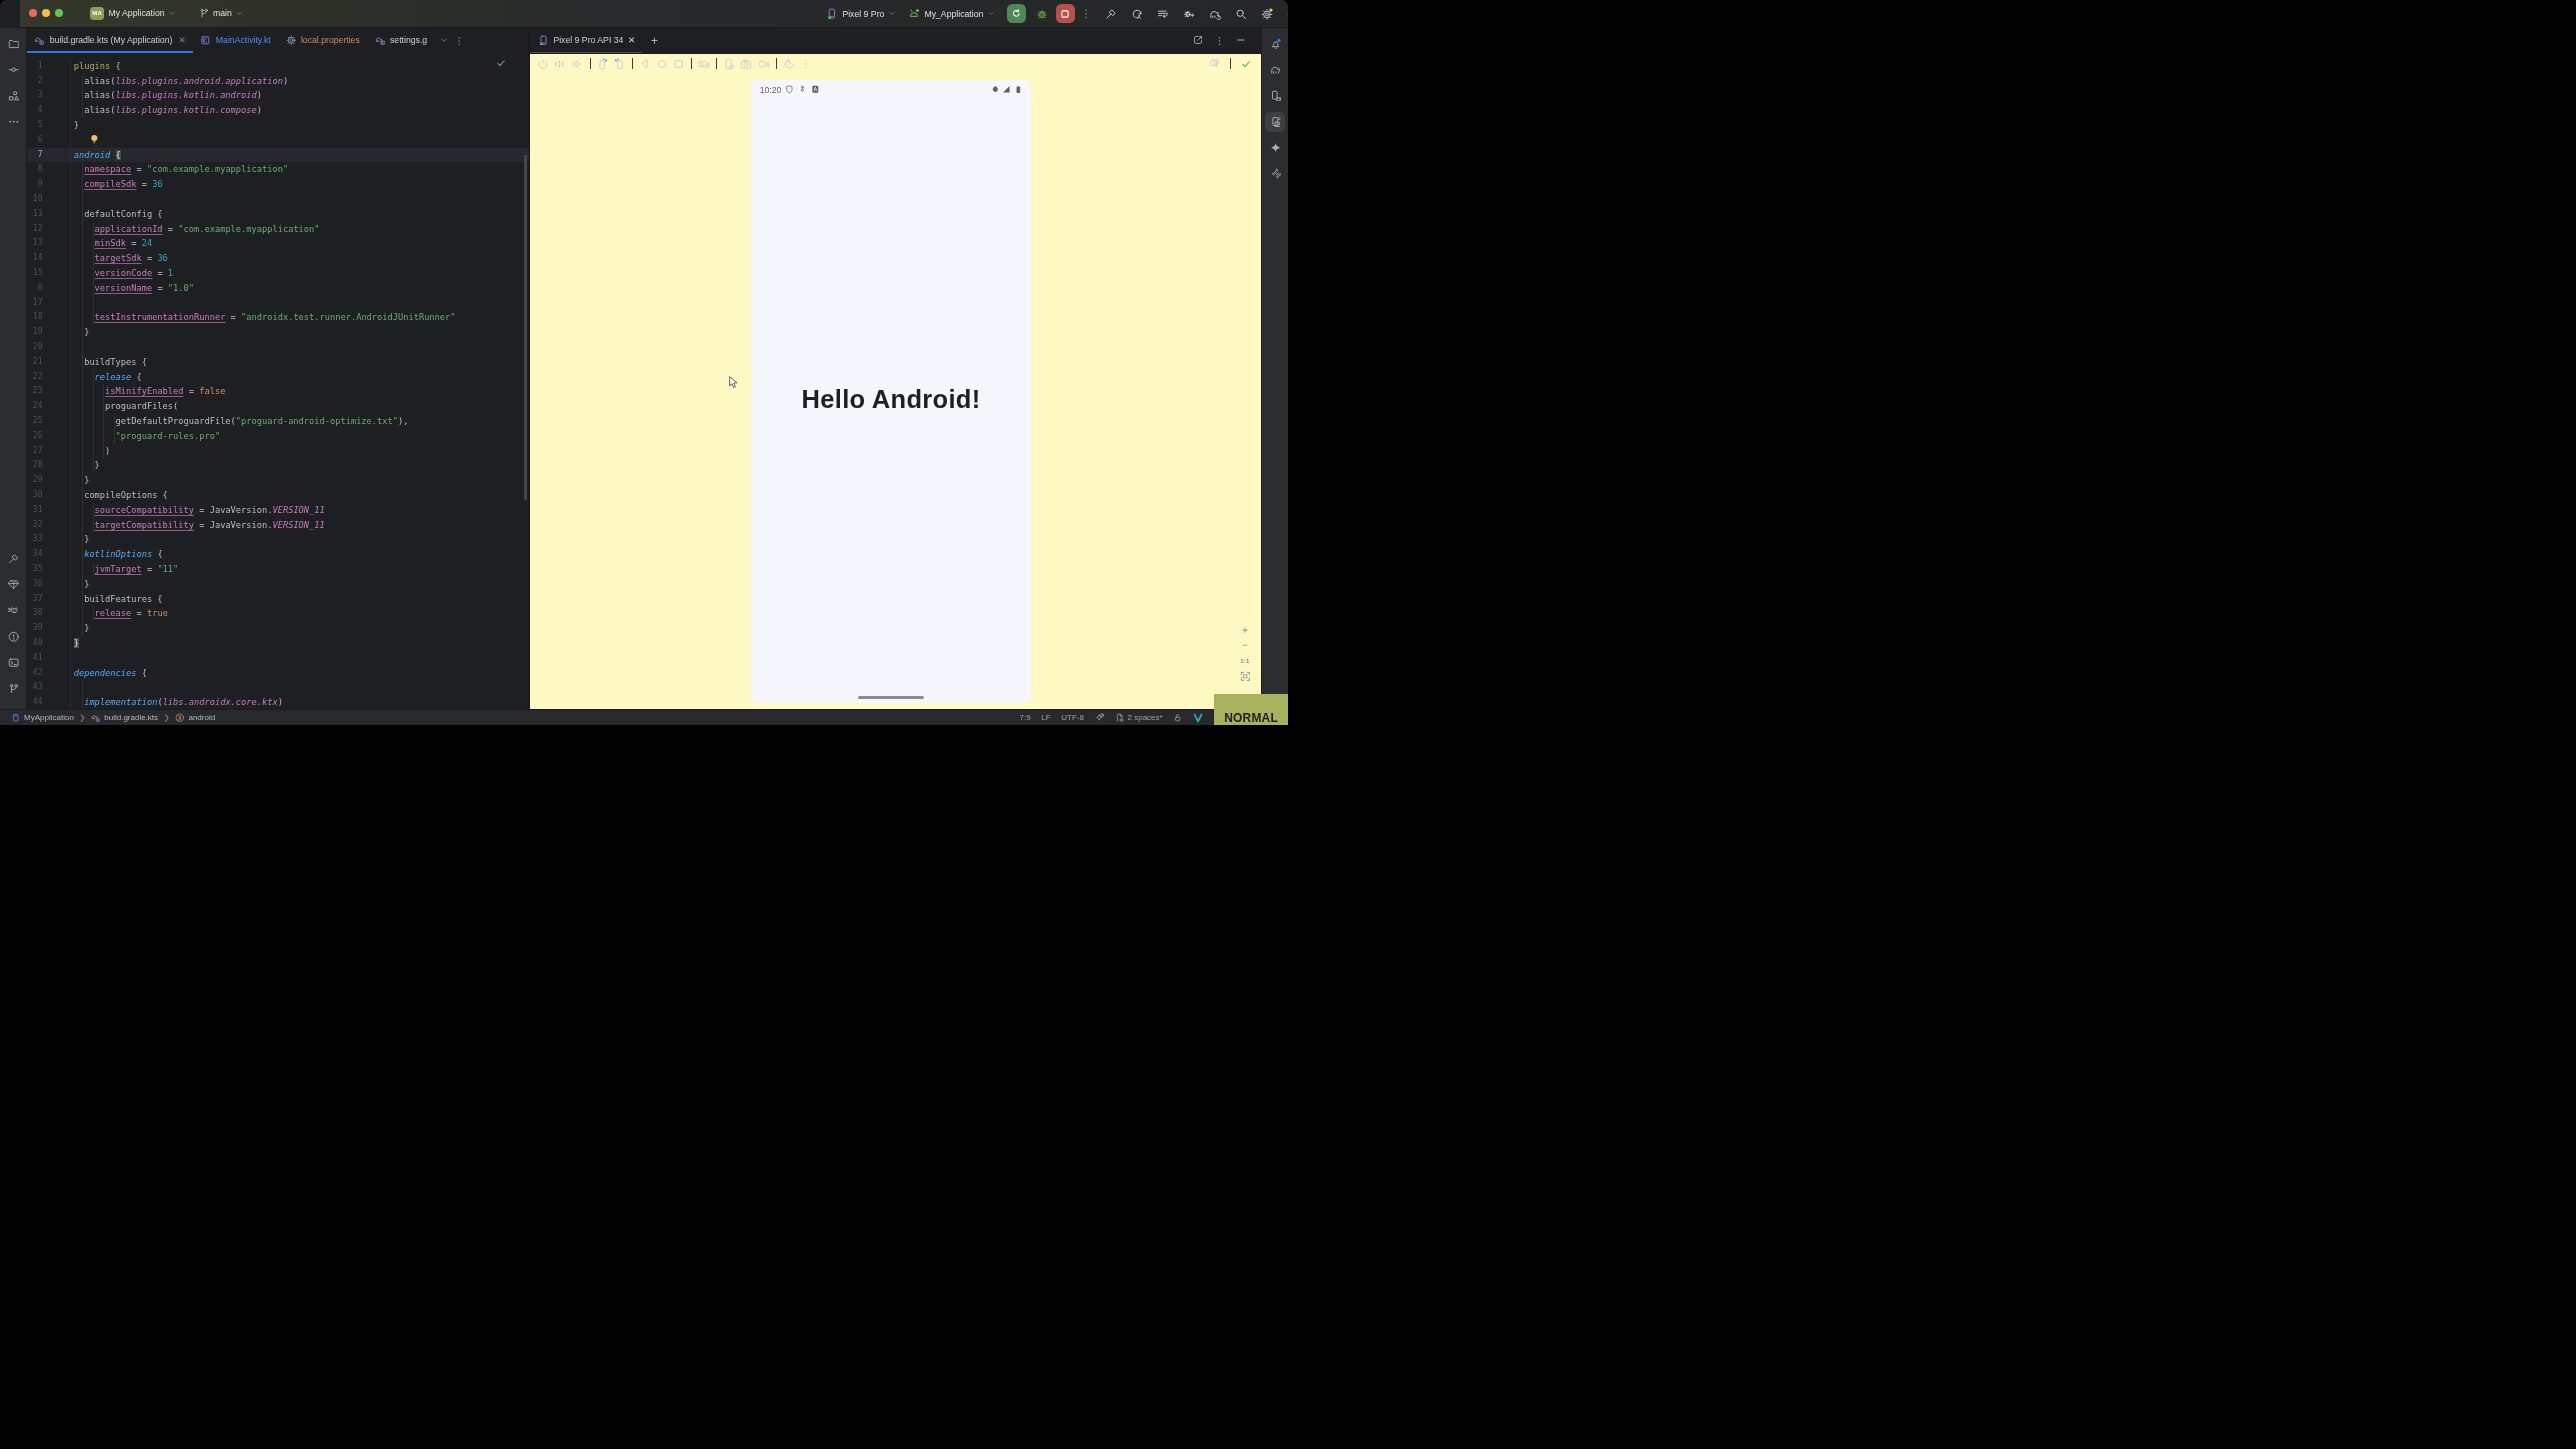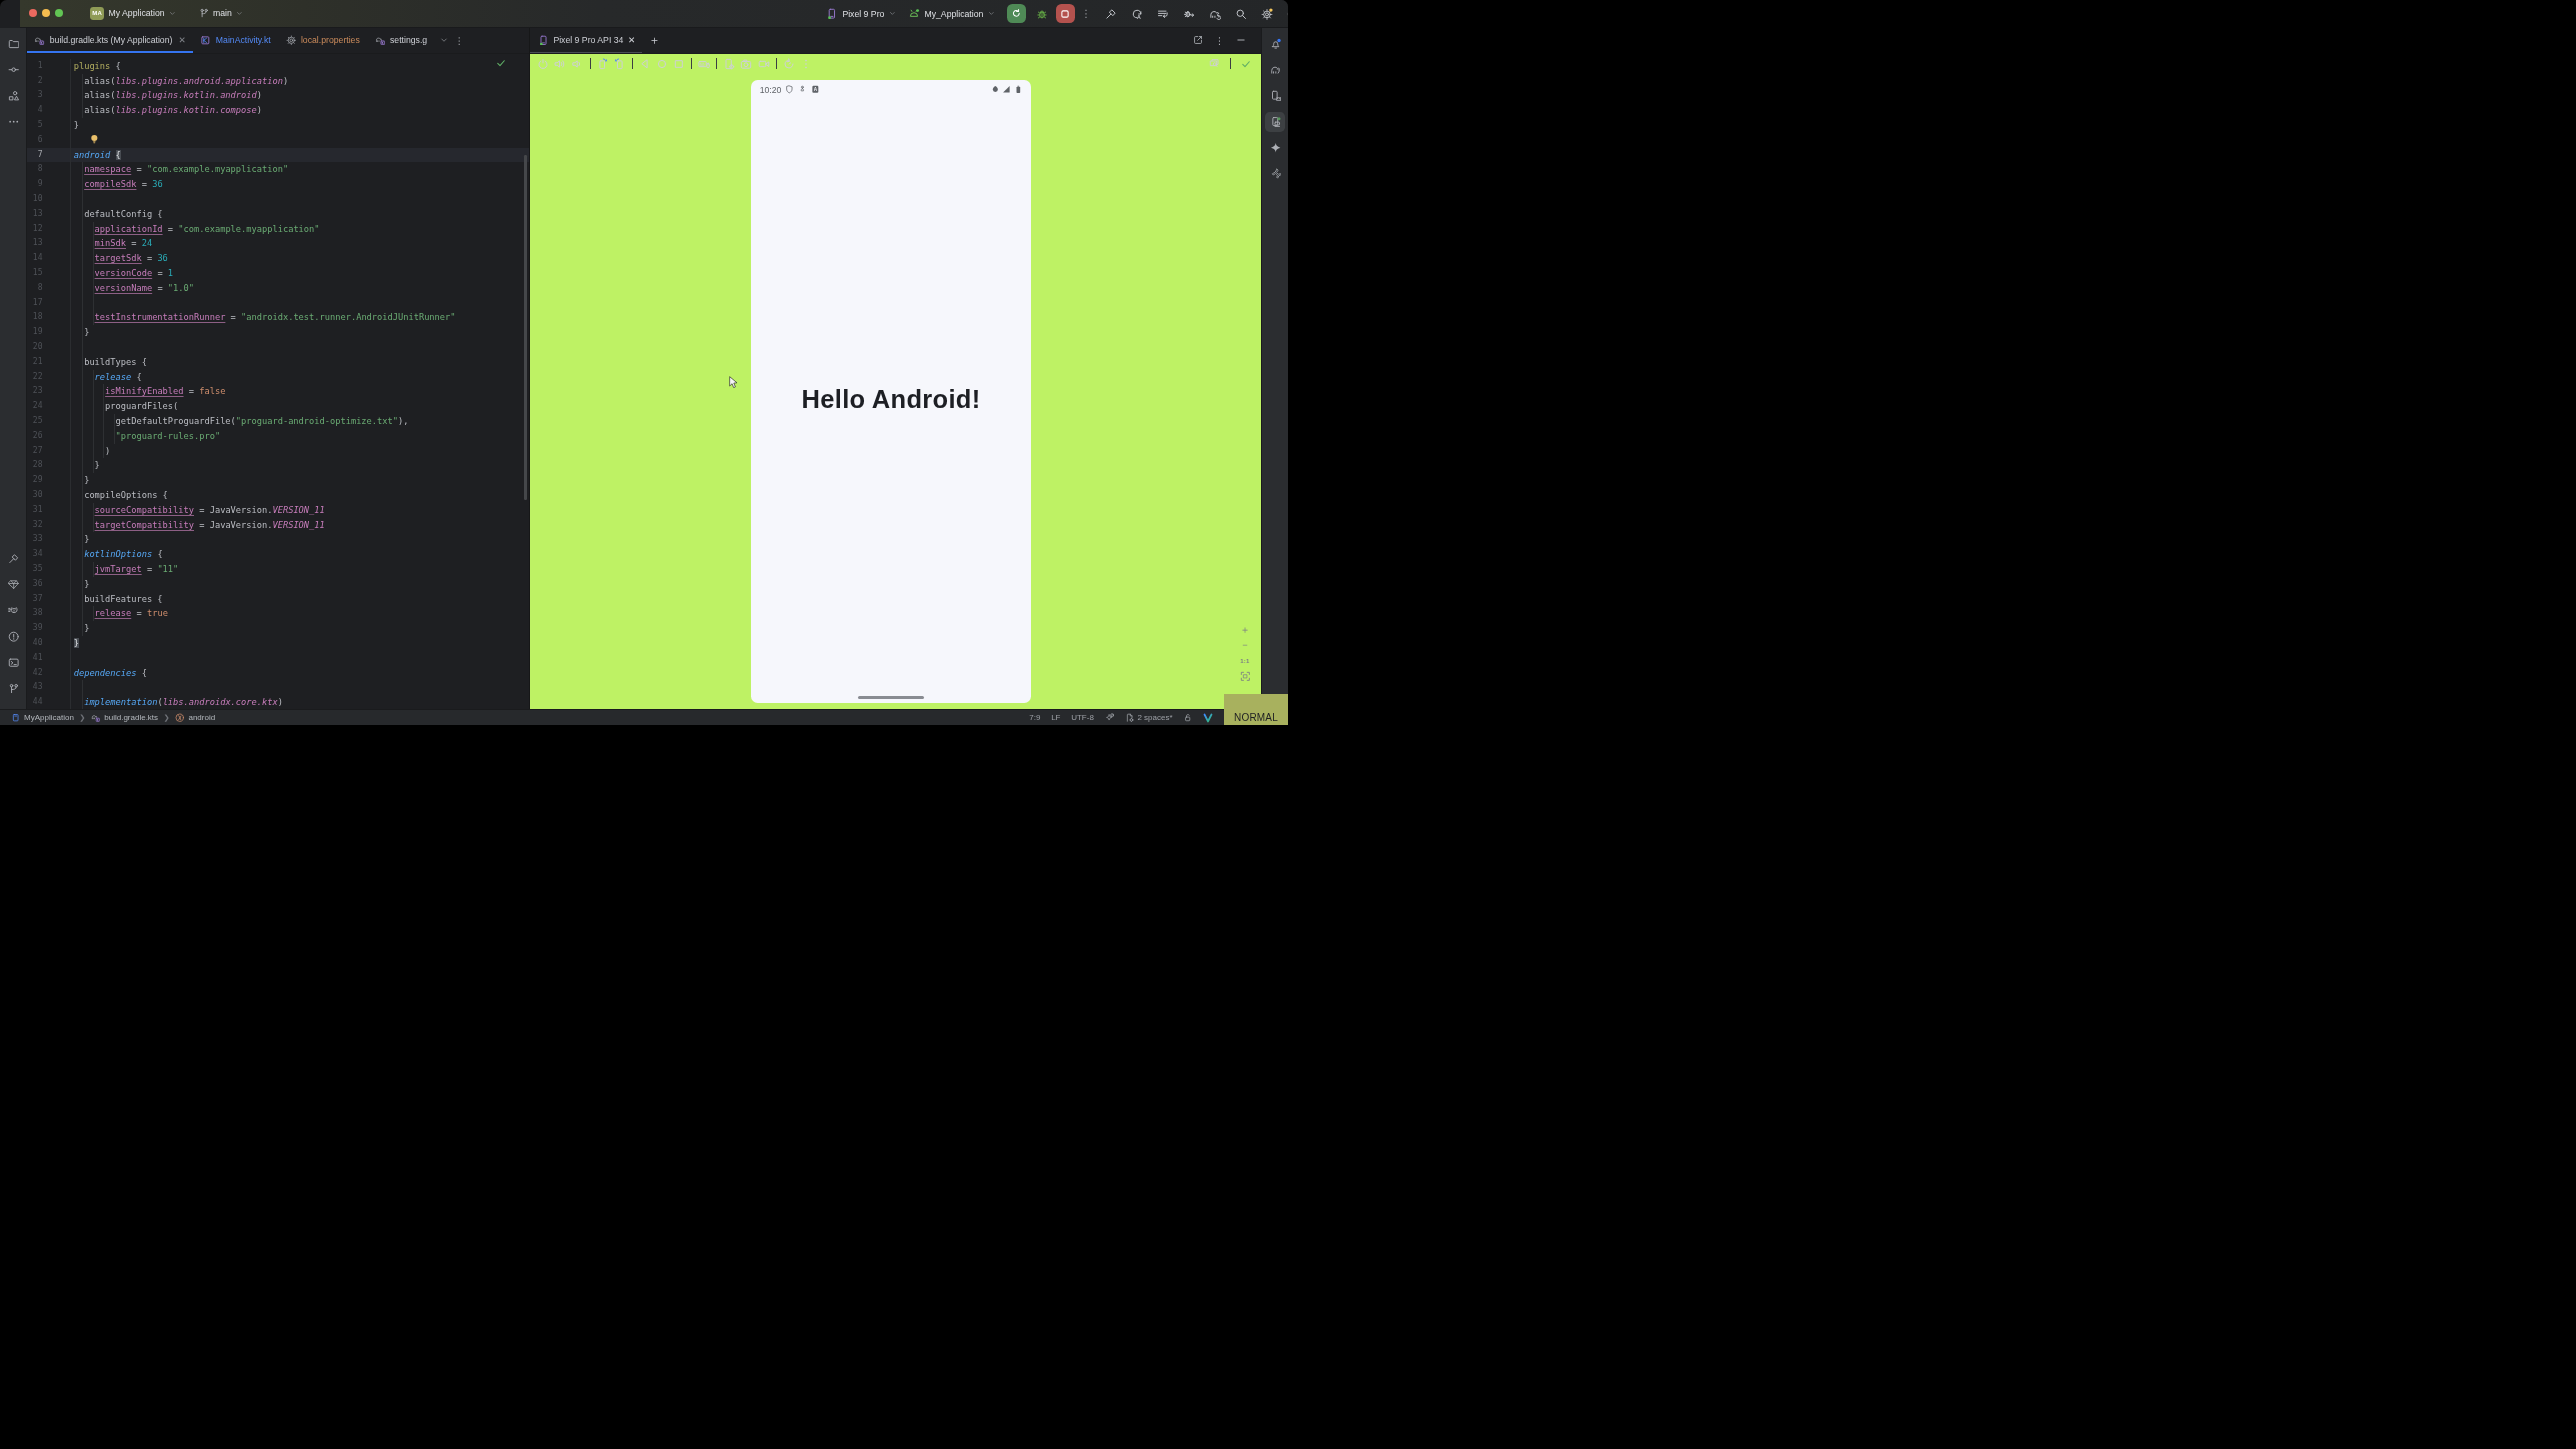--- a/index.html
+++ b/index.html
@@ -59,21 +59,21 @@
   .codetext{padding-left:2.7px;}
   .guide{position:absolute;top:0;bottom:0;width:0.7px;background:#2e3033;}
   .p{color:#bcbec4;} .y{color:#b3ae60;} .b{color:#56a8f5;font-style:italic;}
   .pk{color:#c77dbb;text-decoration:underline;text-underline-offset:2px;text-decoration-color:#8d5f85;}
   .pi{color:#c77dbb;font-style:italic;} .s{color:#6aab73;} .n{color:#2aacb8;} .k{color:#cf8e6d;}
   .m{background:#484c52;color:#e3e5e8;}
   .bulb{display:inline-flex;width:8.7px;height:10px;vertical-align:-1.3px;margin-left:16px;}
   .inspect{position:absolute;right:23px;top:30px;width:10px;height:10px;color:#5fad65;}
   .scrollthumb{position:absolute;right:2px;top:127px;width:2.7px;height:345px;background:#45474a;border-radius:1.3px;}
   
-  .rpanel{position:absolute;left:529px;top:0;width:732px;height:100%;background:#bef264;
+  .rpanel{position:absolute;left:529px;top:0;width:732px;height:100%;background:#fef9c3;
     border-left:0.7px solid #161718;box-sizing:border-box;}
   .rp-tabbar{height:26px;border-bottom:0.7px solid #1a1b1d;display:flex;align-items:stretch;box-sizing:border-box;background:#1e1f22;}
   .rp-tab{position:relative;display:flex;align-items:center;gap:4.7px;padding:0 6.7px 0 8px;font-size:8.7px;color:#ced0d6;}
   .rp-tab::after{content:"";position:absolute;left:0;right:0;bottom:-0.7px;height:1.3px;background:#4b4e54;}
   .plusbtn{display:flex;align-items:center;padding:0 6.7px;color:#ced0d6;font-size:11.4px;}
   .rp-tab-right{margin-left:auto;display:flex;align-items:center;gap:12px;padding-right:14.8px;color:#b4b7bd;}
   .rp-tab-right .ic{width:10px;height:10px;}
   .devbar{height:20px;display:flex;align-items:center;padding-left:4px;color:#ced0d6;}
   .devbar .tbi{width:17.4px;height:16px;display:flex;align-items:center;justify-content:center;}
   .devbar .ic{width:12px;height:12px;}
@@ -100,21 +100,21 @@
   .statusbar{position:absolute;left:0;bottom:0;width:1288px;height:16px;background:#27292c;
     border-top:0.7px solid #1a1b1d;display:flex;align-items:center;font-size:8px;color:#9da0a6;box-sizing:border-box;}
   .crumbs{display:flex;align-items:center;gap:5.4px;margin-left:10.7px;color:#b4b8bd;justify-content:flex-end;}
   .crumbs .ic{width:9.4px;height:9.4px;}
   .crumb{display:flex;align-items:center;gap:4px;}
   .crumb-sep{color:#6f7278;font-size:7.4px;}
   .sb-right{margin-left:auto;display:flex;align-items:center;gap:10.7px;height:100%;}
   .sb-item{display:flex;align-items:center;gap:3.4px;}
   .sb-right .ic{width:9.4px;height:9.4px;}
   .vim-badge{height:100%;display:flex;align-items:center;padding:16px 10px;background:#a8b15e;
-    color:#1e1f22;font-weight:normal;font-size:10px;letter-spacing:0.2px;}
+    color:#1e1f22;font-weight:bold;font-size:12px;letter-spacing:0.2px;}
   .ic{display:inline-flex;align-items:center;justify-content:center;}
   .ic svg{width:100%;height:100%;}
 </style>
 </head>
 <body>
 
 <div class="screen">
 
   <div class="titlebar">
     <div class="traffic">

